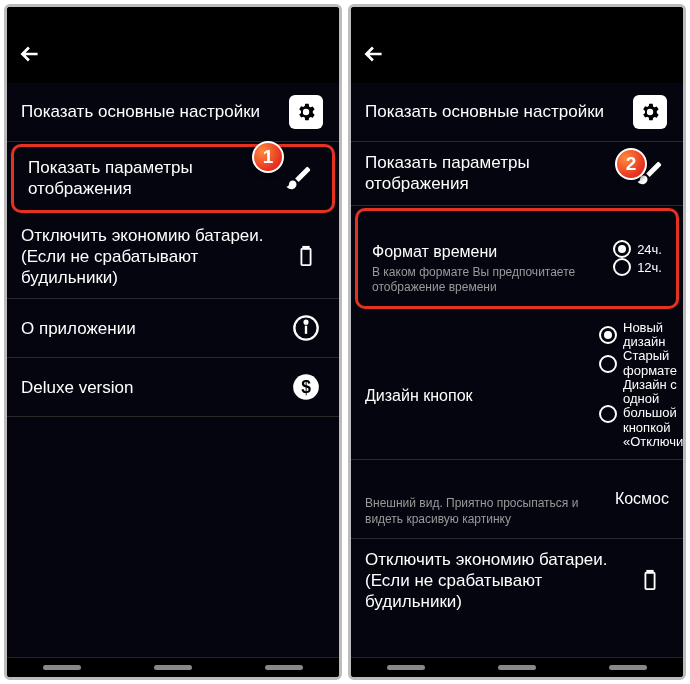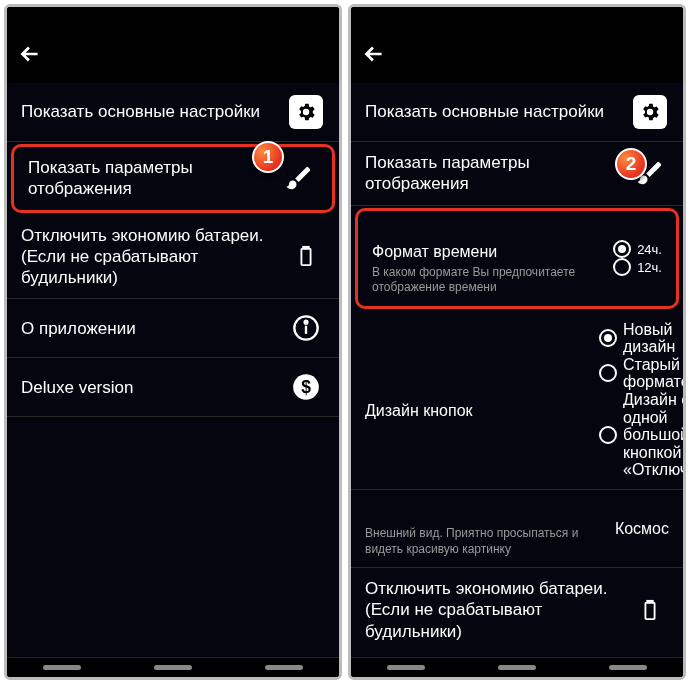--- a/index.html
+++ b/index.html
@@ -108,21 +108,21 @@
     align-items: flex-start;
     flex-shrink: 0;
   }
   .radio-item {
     display: flex;
     align-items: center;
     gap: 6px;
     color: #fff;
     font-size: 13px;
   }
-  .radio-item.small { font-size: 16px; line-height: 1.1; max-width: 70px; }
+  .radio-item.small { font-size: 13px; line-height: 1.1; max-width: 70px; }
   .radio {
     width: 18px; height: 18px;
     border: 2px solid #fff;
     border-radius: 50%;
     display: flex; align-items: center; justify-content: center;
     flex-shrink: 0;
   }
   .radio.checked::after {
     content: "";
     width: 8px; height: 8px;

